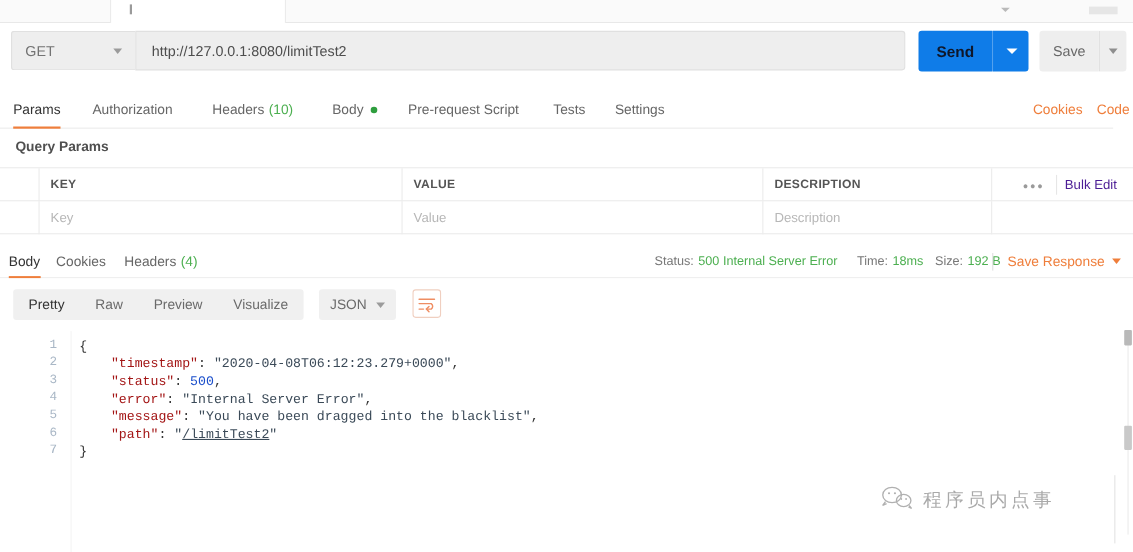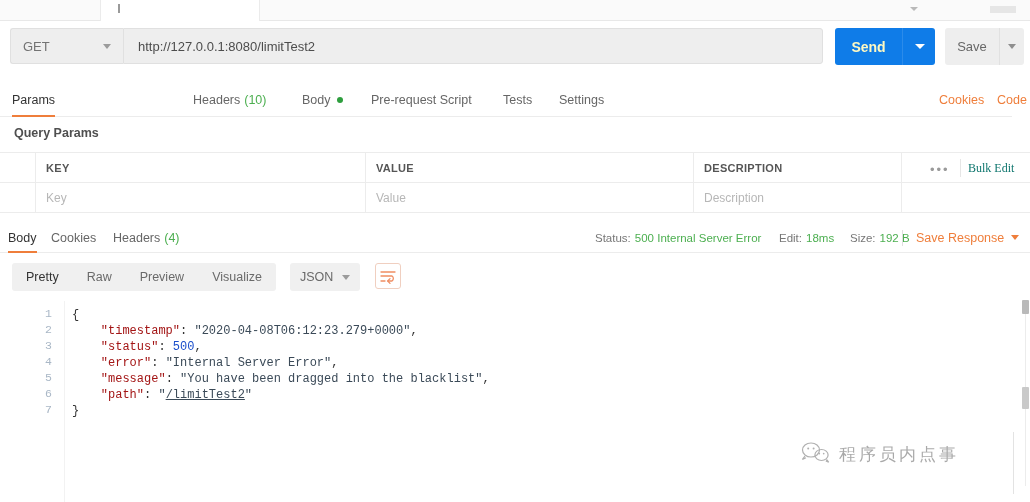--- a/index.html
+++ b/index.html
@@ -50,21 +50,21 @@
     position:absolute; left:123px; top:7px; width:700px; height:36px;
     background:#eeeeee; border:1px solid #e0e0e0;
     border-radius:0 3px 3px 0; display:flex; align-items:center;
   }
   .url-text { margin-left:14px; font-size:13px; color:#4d4d4d; }
 
   .send-btn {
     position:absolute; left:835px; top:7px; width:67px; height:37px;
     background:#0f7ce8; border-radius:3px 0 0 3px;
     display:flex; align-items:center; justify-content:center;
-    color:#fef9c3; font-size:14px; font-weight:bold; cursor:pointer;
+    color:#0f172a; font-size:14px; font-weight:bold; cursor:pointer;
   }
   .send-caret-btn {
     position:absolute; left:902px; top:7px; width:33px; height:37px;
     background:#0f7ce8; border-radius:0 3px 3px 0; cursor:pointer;
     border-left:1px solid #2b8bea;
   }
   .send-caret-btn i {
     position:absolute; left:12px; top:16px;
     width:0;height:0;border-left:5px solid transparent;border-right:5px solid transparent;
     border-top:5px solid #ffffff;
@@ -127,21 +127,21 @@
   .qp-check { left:0; width:36px; border-right:1px solid #ececec; }
   .c-key   { left:36px;  width:330px; }
   .c-val   { left:366px; width:328px; }
   .c-desc  { left:694px; width:208px; }
   .qp-dots {
     position:absolute; left:930px; top:9px; font-size:13px; color:#9a9a9a;
     letter-spacing:2px; cursor:pointer;
   }
   .qp-bulk {
     position:absolute; left:968px; top:0; height:30px; display:flex; align-items:center;
-    font-size:12px; color:#0f766e; cursor:pointer;font-family:Liberation Serif, serif;
+    font-size:12px; color:#4c1d95; cursor:pointer;
   }
   .qp-sep {
     position:absolute; left:960px; top:6px; width:1px; height:18px; background:#e6e6e6;
   }
   .qp-bottom {
     position:absolute; left:0; top:212px; width:1030px; height:1px; background:#ececec;
   }
 
   
   .resp-row {
@@ -278,20 +278,23 @@
     <div class="save-btn">Save</div>
     <div class="save-caret-btn">
       <i></i>
     </div>
   </div>
 
   <div class="req-tabs">
     <div class="rtab active" style="left:12px;">
       <span>Params</span>
       <span class="underline"></span>
+    </div>
+    <div class="rtab" style="left:84px;">
+      <span>Authorization</span>
     </div>
     <div class="rtab" style="left:193px;">
       <span>Headers</span>
       <span class="count-green">(10)</span>
     </div>
     <div class="rtab" style="left:302px;">
       <span>Body</span>
       <span class="dot-green"></span>
     </div>
     <div class="rtab" style="left:371px;">
@@ -339,21 +342,21 @@
     <div class="resp-tab" style="left:113px;">
       <span>Headers</span>
       <span class="count-green">(4)</span>
     </div>
 
     <div class="meta" style="left:573px;">
       <b>Status:</b>
       <span class="v">500 Internal Server Error</span>
     </div>
     <div class="meta" style="left:757px;">
-      <b>Edit:</b>
+      <b>Time:</b>
       <span class="v">18ms</span>
     </div>
     <div class="meta" style="left:828px;">
       <b>Size:</b>
       <span class="v">192 B</span>
     </div>
     <div class="meta-divider"></div>
     <div class="save-resp">Save Response</div>
     <div class="save-resp-caret"></div>
   </div>

